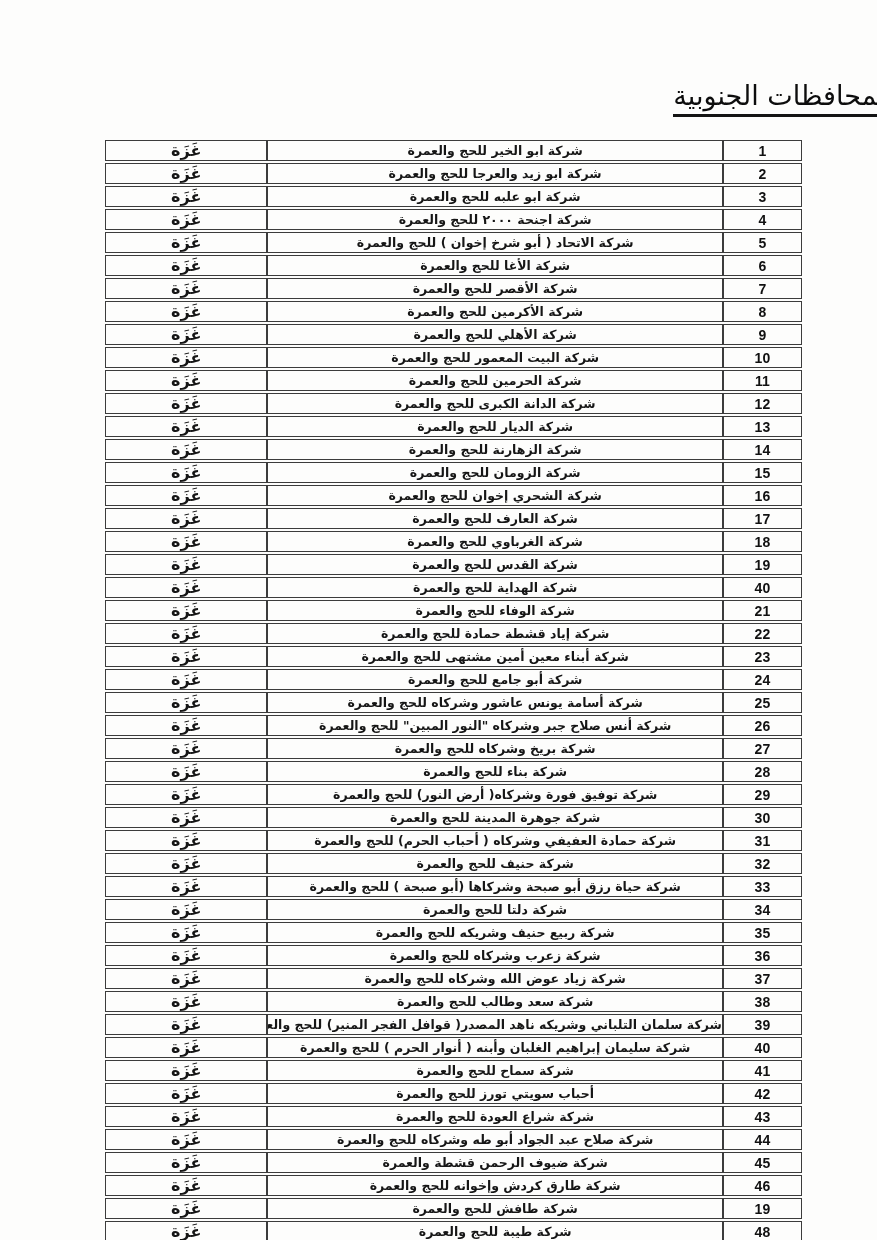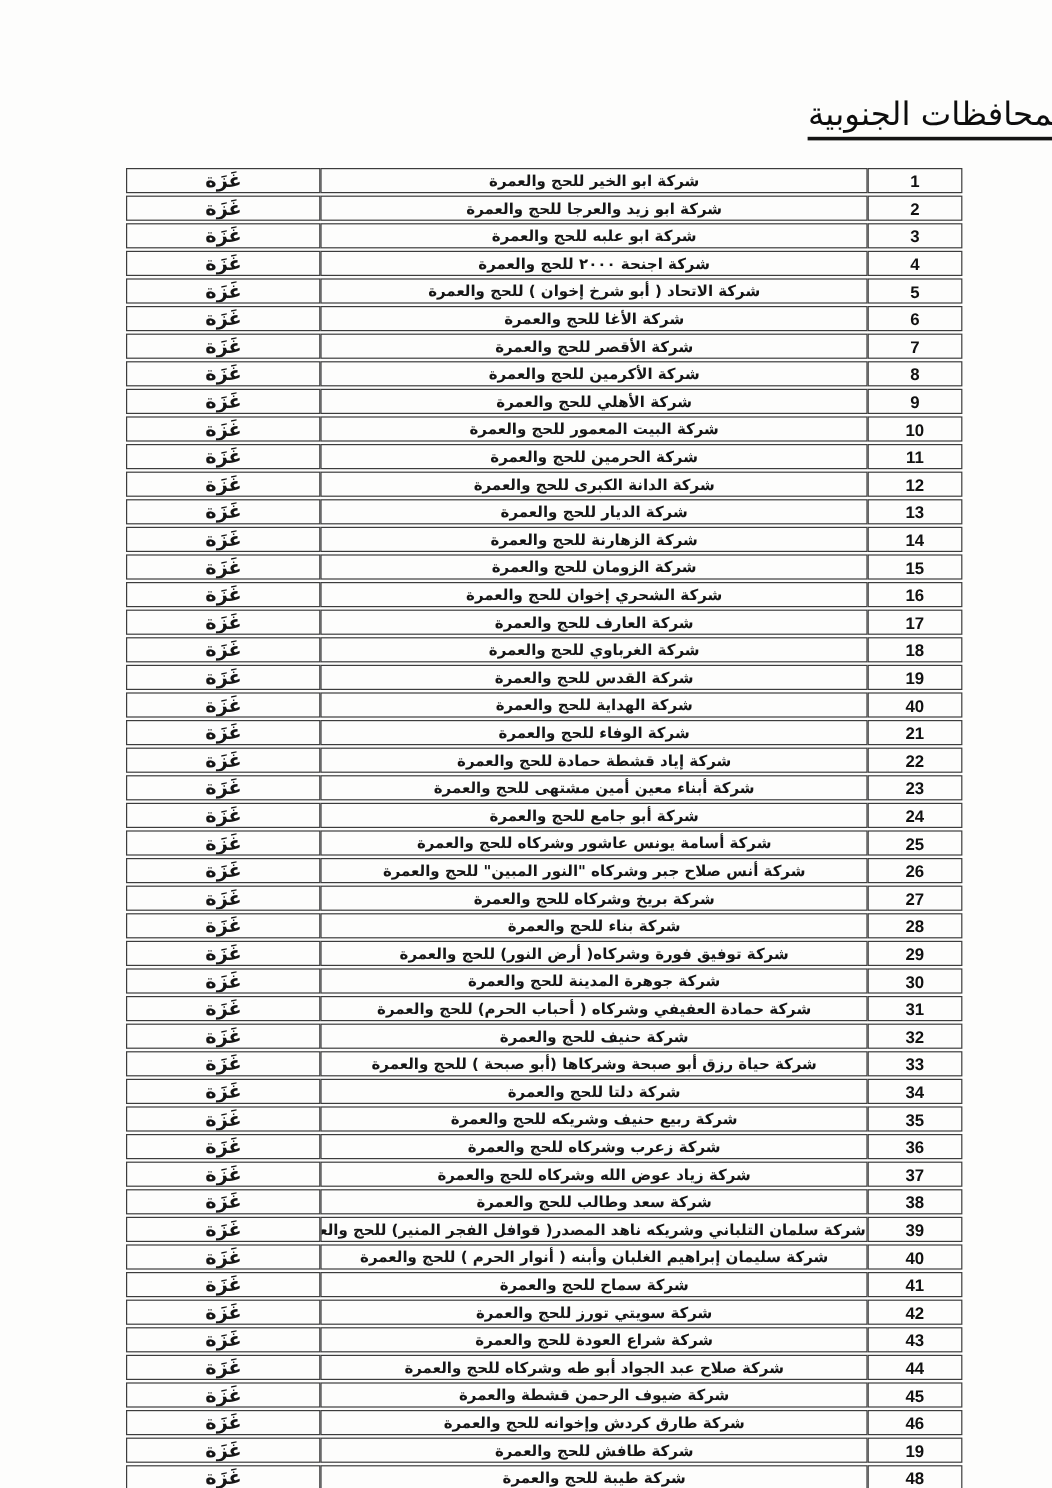--- a/index.html
+++ b/index.html
@@ -324,21 +324,21 @@
   </tr>
 
   <tr>
     <td class="num">41</td>
     <td class="company">شركة سماح للحج والعمرة</td>
     <td class="loc">غَزَة</td>
   </tr>
 
   <tr>
     <td class="num">42</td>
-    <td class="company">شركة سويتي تورز للحج والعمرة</td>
+    <td class="company">أحباب سويتي تورز للحج والعمرة</td>
     <td class="loc">غَزَة</td>
   </tr>
 
   <tr>
     <td class="num">43</td>
     <td class="company">شركة شراع العودة للحج والعمرة</td>
     <td class="loc">غَزَة</td>
   </tr>
 
   <tr>

